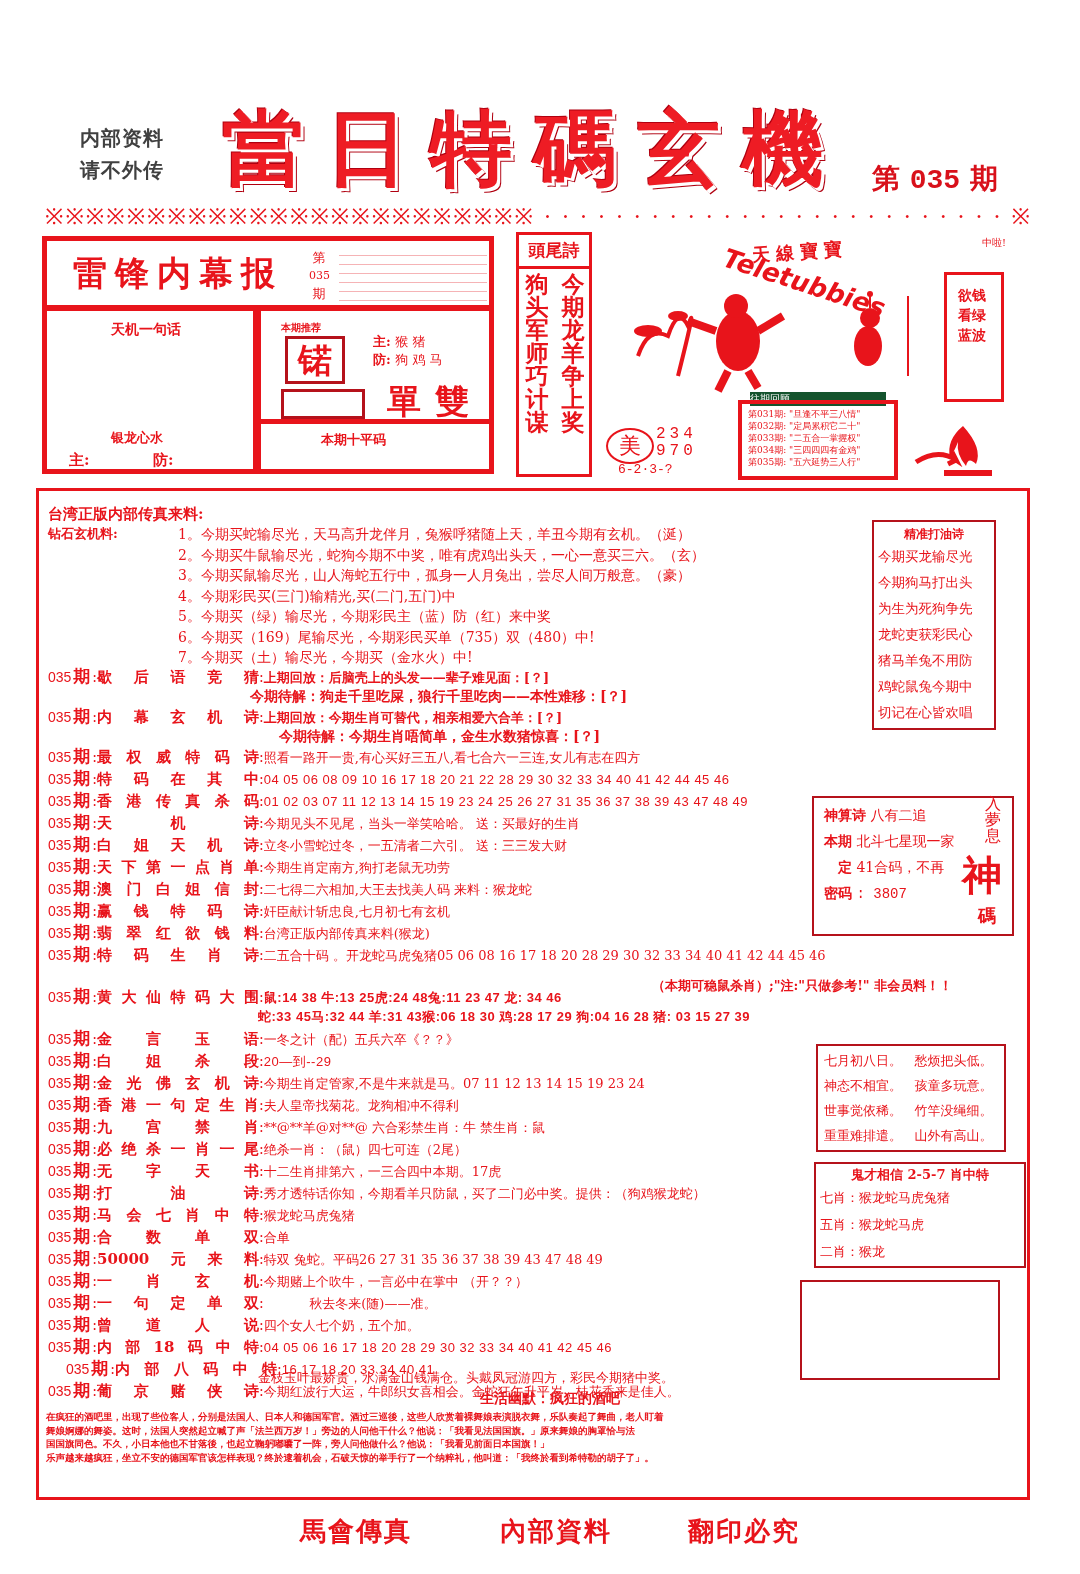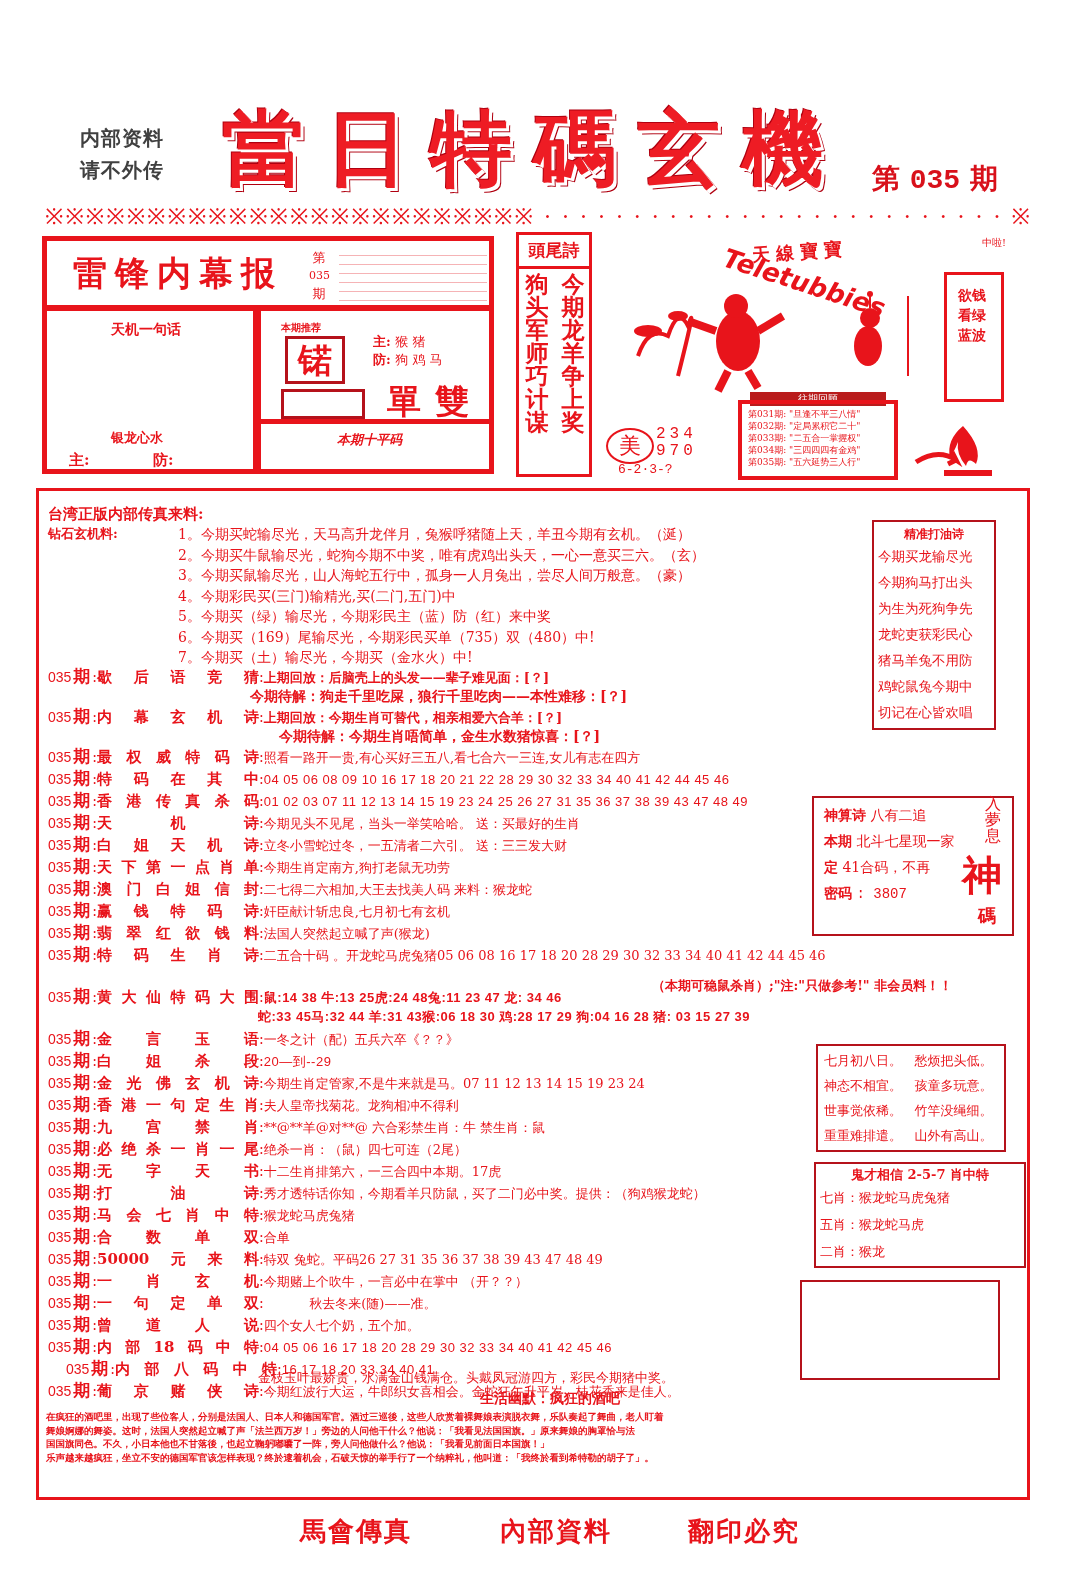--- a/index.html
+++ b/index.html
@@ -21,21 +21,21 @@
   .news-box{border:3px solid #b5121b;}
   .big-char{font-size:34px;font-weight:900;}
   
   .poem{left:516px;top:232px;width:76px;height:245px;border:3px solid #e8141b;box-sizing:border-box;}
   .poem-title{top:4px;left:0;width:70px;text-align:center;font-size:17px;font-weight:bold;border-bottom:3px solid #e8141b;padding-bottom:4px;}
   .poem-col{font-family:"DejaVu Sans",sans-serif;font-weight:bold;font-size:23px;line-height:23px;width:24px;text-align:center;}
   
   .tt-title{left:752px;top:240px;font-weight:bold;font-size:18px;letter-spacing:6px;transform:rotate(-4deg);}
   .tt-logo{left:720px;top:268px;font-family:"DejaVu Sans",sans-serif;font-weight:900;font-style:italic;font-size:26px;transform:rotate(18deg);}
   .hist{left:738px;top:400px;width:160px;height:80px;border:4px solid #e8141b;box-sizing:border-box;}
-  .hist-head{left:750px;top:392px;width:136px;height:14px;background:#b91c1c;color:#fff;font-size:10px;text-align:center;line-height:14px;}
+  .hist-head{left:750px;top:392px;width:136px;height:14px;background:#14532d;color:#fff;font-size:10px;text-align:left;line-height:14px;}
   .hist-row{font-size:9px;line-height:12px;white-space:nowrap;}
   .mei{left:606px;top:428px;width:44px;height:32px;border:2px solid #e8141b;border-radius:50%;text-align:center;font-size:22px;line-height:32px;}
   .mei-nums{left:656px;top:426px;font-family:"Liberation Mono",monospace;font-size:16px;line-height:17px;letter-spacing:4px;}
   .mei-eq{left:618px;top:462px;font-family:"Liberation Mono",monospace;font-size:13px;}
   .wave{left:944px;top:272px;width:60px;height:130px;border:3px solid #e8141b;box-sizing:border-box;}
   .wave-txt{left:10px;top:10px;width:30px;font-size:14px;font-weight:bold;line-height:20px;text-align:center;}
   
   .main{left:36px;top:488px;width:994px;height:1012px;border:3px solid #e8141b;box-sizing:border-box;}
   .line{left:48px;font-size:14px;line-height:20px;white-space:nowrap;color:#e8141b;}
   .line .num{font-family:"Liberation Sans",sans-serif;font-size:14px;}
@@ -83,21 +83,21 @@
   <div class="abs news-box" style="left:234px;top:148px;width:78px;height:24px;"></div>
   <div class="abs news-small" style="left:326px;top:92px;">
     <span>主:</span> <span style="font-weight:normal;">猴  猪</span>
   </div>
   <div class="abs news-small" style="left:326px;top:110px;">
     <span>防:</span> <span style="font-weight:normal;">狗  鸡  马</span>
   </div>
   <div class="abs big-char" style="left:340px;top:138px;">單</div>
   <div class="abs big-char" style="left:388px;top:138px;">雙</div>
   <div class="abs news-sep" style="left:206px;top:178px;height:5px;"></div>
-  <div class="abs news-small" style="left:290px;top:190px;font-style:italic;">本期十平码</div>
+  <div class="abs news-small" style="left:274px;top:190px;">本期十平码</div>
 </div>
 
 <div class="abs poem">
   <div class="abs poem-title">頭尾詩</div>
   <div class="abs poem-col" style="left:42px;top:38px;">今期龙羊争上奖</div>
   <div class="abs poem-col" style="left:6px;top:38px;">狗头军师巧计谋</div>
 </div>
 
 <div class="abs tt-title">天線寶寶</div>
 <div class="abs tt-logo">Teletubbies</div>
@@ -165,21 +165,21 @@
 
 <div class="abs" style="left:48px;top:746px;">
   <div class="line" style="position:relative;left:0;"><span class="num">035</span><span class="qi">期</span>:<span class="lbl">最权威特码诗</span>:<span class="val">照看一路开一贵,有心买好三五八,看七合六一三连,女儿有志在四方</span></div>
   <div class="line" style="position:relative;left:0;"><span class="num">035</span><span class="qi">期</span>:<span class="lbl">特码在其中</span>:<span class="val mono">04 05 06 08 09 10 16 17 18 20 21 22 28 29 30 32 33 34 40 41 42 44 45 46</span></div>
   <div class="line" style="position:relative;left:0;"><span class="num">035</span><span class="qi">期</span>:<span class="lbl">香港传真杀码</span>:<span class="val mono">01 02 03 07 11 12 13 14 15 19 23 24 25 26 27 31 35 36 37 38 39 43 47 48 49</span></div>
   <div class="line" style="position:relative;left:0;"><span class="num">035</span><span class="qi">期</span>:<span class="lbl">天机诗</span>:<span class="val">今期见头不见尾，当头一举笑哈哈。 送：买最好的生肖</span></div>
   <div class="line" style="position:relative;left:0;"><span class="num">035</span><span class="qi">期</span>:<span class="lbl">白姐天机诗</span>:<span class="val">立冬小雪蛇过冬，一五清者二六引。 送：三三发大财</span></div>
   <div class="line" style="position:relative;left:0;"><span class="num">035</span><span class="qi">期</span>:<span class="lbl">天下第一点肖单</span>:<span class="val">今期生肖定南方,狗打老鼠无功劳</span></div>
   <div class="line" style="position:relative;left:0;"><span class="num">035</span><span class="qi">期</span>:<span class="lbl">澳门白姐信封</span>:<span class="val">二七得二六相加,大王去找美人码   来料：猴龙蛇</span></div>
   <div class="line" style="position:relative;left:0;"><span class="num">035</span><span class="qi">期</span>:<span class="lbl">赢钱特码诗</span>:<span class="val">奸臣献计斩忠良,七月初七有玄机</span></div>
-  <div class="line" style="position:relative;left:0;"><span class="num">035</span><span class="qi">期</span>:<span class="lbl">翡翠红欲钱料</span>:<span class="val">法国人突然起立喊了声(猴龙)</span></div>
+  <div class="line" style="position:relative;left:0;"><span class="num">035</span><span class="qi">期</span>:<span class="lbl">翡翠红欲钱料</span>:<span class="val">台湾正版内部传真来料(猴龙)</span></div>
   <div class="line" style="position:relative;left:0;"><span class="num">035</span><span class="qi">期</span>:<span class="lbl">特码生肖诗</span>:<span class="val">二五合十码 。开龙蛇马虎兔猪05 06 08 16 17 18 20 28 29 30 32 33 34 40 41 42 44 45 46</span></div>
 </div>
 
 <div class="abs line" style="top:986px;">
   <span class="num">035</span><span class="qi">期</span>:<span class="lbl">黄大仙特码大围</span>:<span class="val mono" style="font-weight:bold;">鼠:14 38  牛:13 25虎:24 48兔:11 23 47 龙: 34 46</span>
 </div>
 <div class="abs line" style="top:976px;left:652px;font-size:13px;font-weight:bold;">（本期可稳鼠杀肖）;"注:"只做参考!" 非会员料！！</div>
 <div class="abs line" style="top:1006px;left:258px;">
   <span class="val mono" style="font-weight:bold;">蛇:33 45马:32 44 羊:31 43猴:06 18 30 鸡:28 17 29 狗:04 16 28  猪: 03 15 27 39</span>
 </div>
@@ -222,21 +222,21 @@
     <div>龙蛇吏获彩民心</div>
     <div>猪马羊兔不用防</div>
     <div>鸡蛇鼠兔今期中</div>
     <div>切记在心皆欢唱</div>
   </div>
 </div>
 
 <div class="abs side" style="left:812px;top:796px;width:202px;height:140px;">
   <div class="side-row" style="padding-left:10px;margin-top:4px;"><b>神算诗</b> <span>八有二追</span></div>
   <div class="side-row" style="padding-left:10px;"><b>本期</b> <span>北斗七星现一家</span></div>
-  <div class="side-row" style="padding-left:10px;"><b>定</b> <span>41合码，不再</span></div>
+  <div class="side-row" style="padding-left:24px;"><b>定</b> <span>41合码，不再</span></div>
   <div class="side-row" style="padding-left:10px;"><b>密码</b> <span style="font-family:'Liberation Mono',monospace;">: 3807</span></div>
 </div>
 <div class="abs" style="left:978px;top:796px;width:30px;font-size:16px;line-height:16px;text-align:center;">入夢息</div>
 <div class="abs" style="left:962px;top:848px;font-size:40px;font-weight:900;">神</div>
 <div class="abs" style="left:978px;top:904px;font-size:18px;font-weight:bold;">碼</div>
 
 <div class="abs side" style="left:816px;top:1044px;width:190px;height:108px;">
   <div style="padding:2px 6px;font-size:13px;line-height:25px;">
     <div><span>七月初八日。</span>&nbsp;&nbsp;&nbsp;<span>愁烦把头低。</span></div>
     <div><span>神态不相宜。</span>&nbsp;&nbsp;&nbsp;<span>孩童多玩意。</span></div>

